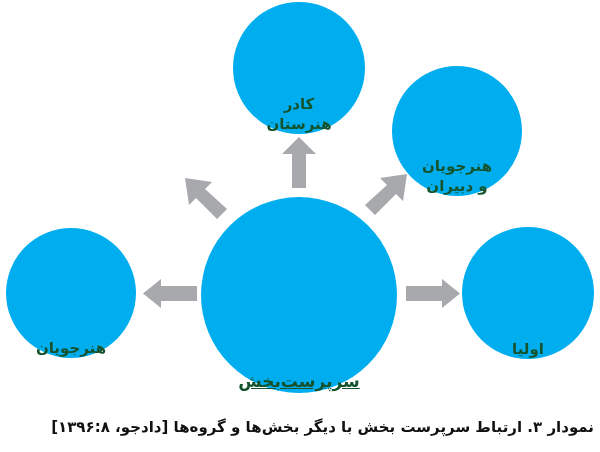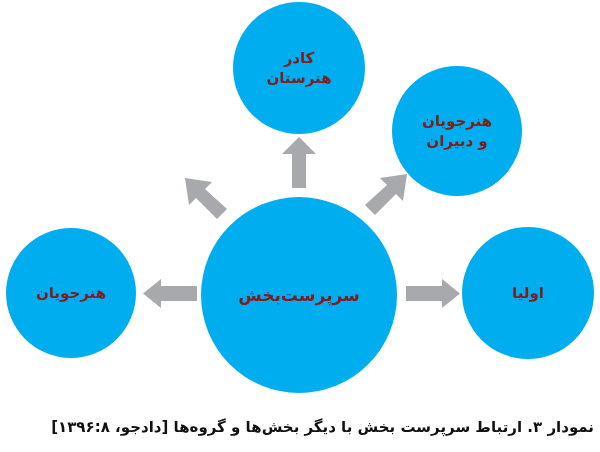--- a/index.html
+++ b/index.html
@@ -23,24 +23,24 @@
     }
     .diagram svg {
       position: absolute;
       left: 0;
       top: 0;
     }
     .node {
       position: absolute;
       border-radius: 50%;
       display: flex;
-      align-items: center;
+      align-items: flex-end;
       justify-content: center;
       text-align: center;
-      color: #7f1d1d;
+      color: #14532d;
       font-weight: bold;
       direction: rtl;
       box-sizing: border-box;
     }
     .node-label {
       white-space: pre-line;
       line-height: 1.35;
       font-size: 15px;
     }
     .caption {
@@ -76,21 +76,21 @@
 
     <g fill="#A7A9AC">
       <polygon points="197,286 197,301 161,301 161,308 143,293.5 161,279 161,286"></polygon>
     </g>
 
     <g fill="#A7A9AC">
       <polygon points="406,286 406,301 442,301 442,308 460,293.5 442,279 442,286"></polygon>
     </g>
   </svg>
 
-  <div class="node" style="left:201px; top:197px; width:196px; height:196px; background:#00AEEF;">
+  <div class="node" style="left:201px; top:197px; width:196px; height:196px; background:#00AEEF;text-decoration:underline;">
     <span class="node-label" style="font-size:17px;">سرپرست‌بخش</span>
   </div>
 
 
   <div class="node" style="left:233px; top:2px; width:132px; height:132px; background:#00AEEF;">
     <span class="node-label">کادر
 هنرستان</span>
   </div>
 
   <div class="node" style="left:392px; top:66px; width:130px; height:130px; background:#00AEEF;">

